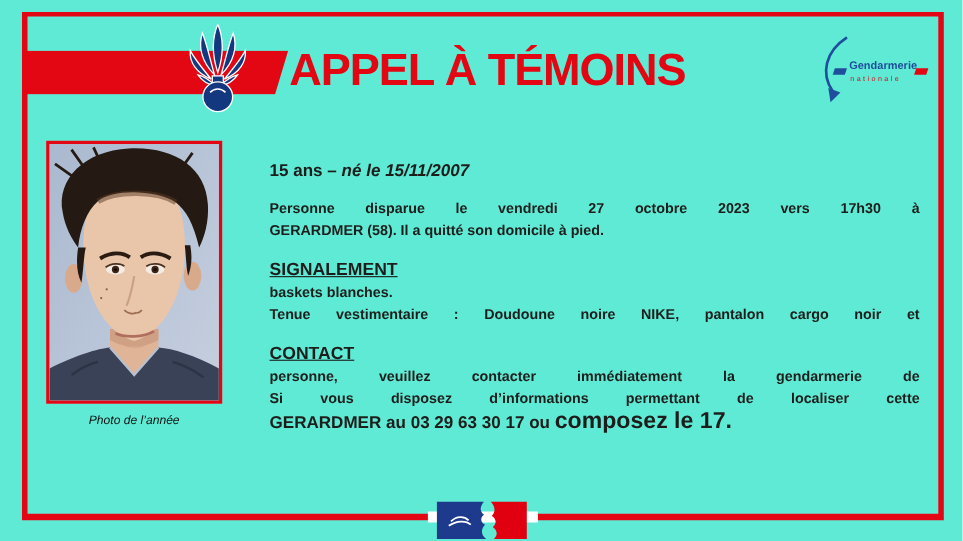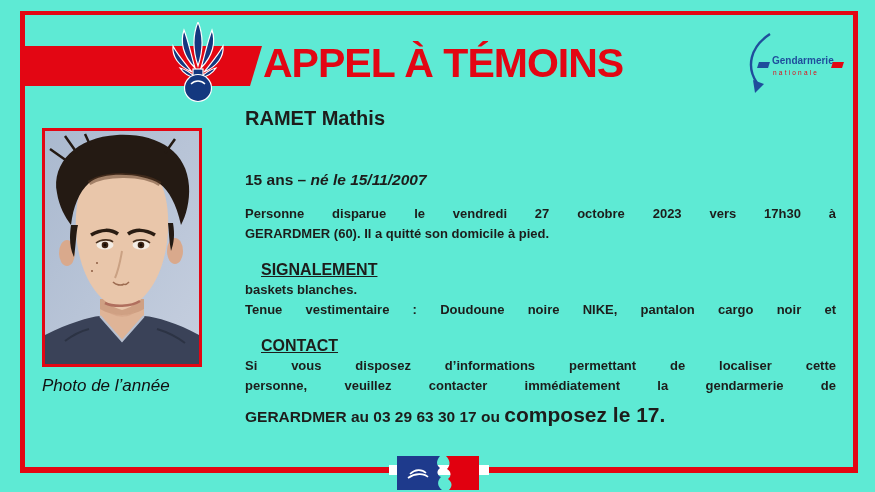--- a/index.html
+++ b/index.html
@@ -39,37 +39,37 @@
   .glogo-sub {
     position:absolute; left:29px; top:36px; font-size:6.5px;
     letter-spacing:2.2px; color:#e30613; white-space:nowrap;
   }
   
   .photo-frame {
     position:absolute; left:42px; top:128px; width:160px; height:239px;
     box-sizing:border-box; border:3px solid #e30613; background:#b3c0d4; z-index:2;
   }
   .caption {
-    position:absolute; left:42px; top:376px; width:160px; 
-    font-style:italic; font-size:17px; color:#111111; z-index:2;
+    position:absolute; left:42px; top:376px; width:160px; text-align:center;
+    font-style:italic; font-size:11px; color:#111111; z-index:2;
   }
   
   .content {
     position:absolute; left:245px; top:106px; width:591px; z-index:2;
     color:#1d1d1b; font-weight:bold;
   }
   .name { font-size:20px; line-height:24px; }
   .ageline { font-size:15.5px; line-height:20px;margin-top:40px; }
   .age-birth { font-style:italic; }
   .para { font-size:13px; line-height:20px; }
   .jline { text-align:justify; text-align-last:justify; }
   .jline.jlast { text-align-last:left; }
-  .heading { font-size:16px; line-height:20px; text-decoration:underline;margin-left:16px; }
+  .heading { font-size:16px; line-height:20px; text-decoration:underline; }
   .mt14 { margin-top:14px; } .mt16 { margin-top:16px; }
-  .final-line { font-size:15.5px; line-height:37px; }
+  .final-line { font-size:15.5px; line-height:22px; }
   .final-line .big { font-size:21px; }
   
   .footer-gap {
     position:absolute; left:389px; top:465px; width:100px; height:10px;
     background:#ffffff; z-index:3;
   }
   .footer-logo { position:absolute; left:397px; top:456px; z-index:4; }
 </style>
 </head>
 <body>
@@ -153,40 +153,39 @@
       <circle cx="47" cy="140" r="1" fill="#8c5c42"></circle>
 
       <path d="M0,233 V204 C24,192 44,186 55,185 L77,210 L99,185 C112,186 132,192 154,204 V233 Z" fill="#3a4258"></path>
       <path d="M55,185 L77,210 L99,185" stroke="#b9c0cf" stroke-width="2" fill="none"></path>
       <path d="M20,210 C28,204 36,200 44,198 M112,198 C122,201 132,206 140,212" stroke="#2c3344" stroke-width="2" fill="none"></path>
     </svg>
   </div>
   <div class="caption">Photo de l’année</div>
 
   <div class="content">
-    <div class="name">RAMET Mathis</div>
     <div class="ageline"><span>15 ans – </span><span class="age-birth">né le 15/11/2007</span></div>
 
     <div class="para mt14">
         <div class="jline">Personne disparue le vendredi 27 octobre 2023 vers 17h30 à</div>
-        <div class="jline jlast">GERARDMER (60). Il a quitté son domicile à pied.</div>
+        <div class="jline jlast">GERARDMER (58). Il a quitté son domicile à pied.</div>
       </div>
 
     <div class="heading mt16">SIGNALEMENT</div>
     <div class="para">
       </div>
     <div class="para">
         <div class="jline jlast">baskets blanches.</div>
         <div class="jline">Tenue vestimentaire : Doudoune noire NIKE, pantalon cargo noir et</div>
       </div>
 
     <div class="heading mt16">CONTACT</div>
     <div class="para">
+        <div class="jline">personne, veuillez contacter immédiatement la gendarmerie de</div>
         <div class="jline">Si vous disposez d’informations permettant de localiser cette</div>
-        <div class="jline">personne, veuillez contacter immédiatement la gendarmerie de</div>
       </div>
     <div class="final-line"><span>GERARDMER au 03 29 63 30 17 ou </span><span class="big">composez le 17.</span></div>
   </div>
 
   <div class="footer-gap"></div>
   <svg class="footer-logo" width="82" height="34" viewBox="0 0 82 34">
     <path d="M0,0 H43 C39,5 39,9 43,12 C39,15 40,19 44,21 C40,25 40,30 45,34 H0 Z" fill="#1e3a8c"></path>
     <path d="M13,18 C18,13 25,13 29,17 M11,22 C18,17 27,17 31,21" stroke="#ffffff" stroke-width="1.6" fill="none"></path>
     <path d="M49,0 C53,4 54,9 50,13 C54,15 55,20 51,23 C55,26 56,30 52,34 H82 V0 Z" fill="#e1000f"></path>
   </svg>

